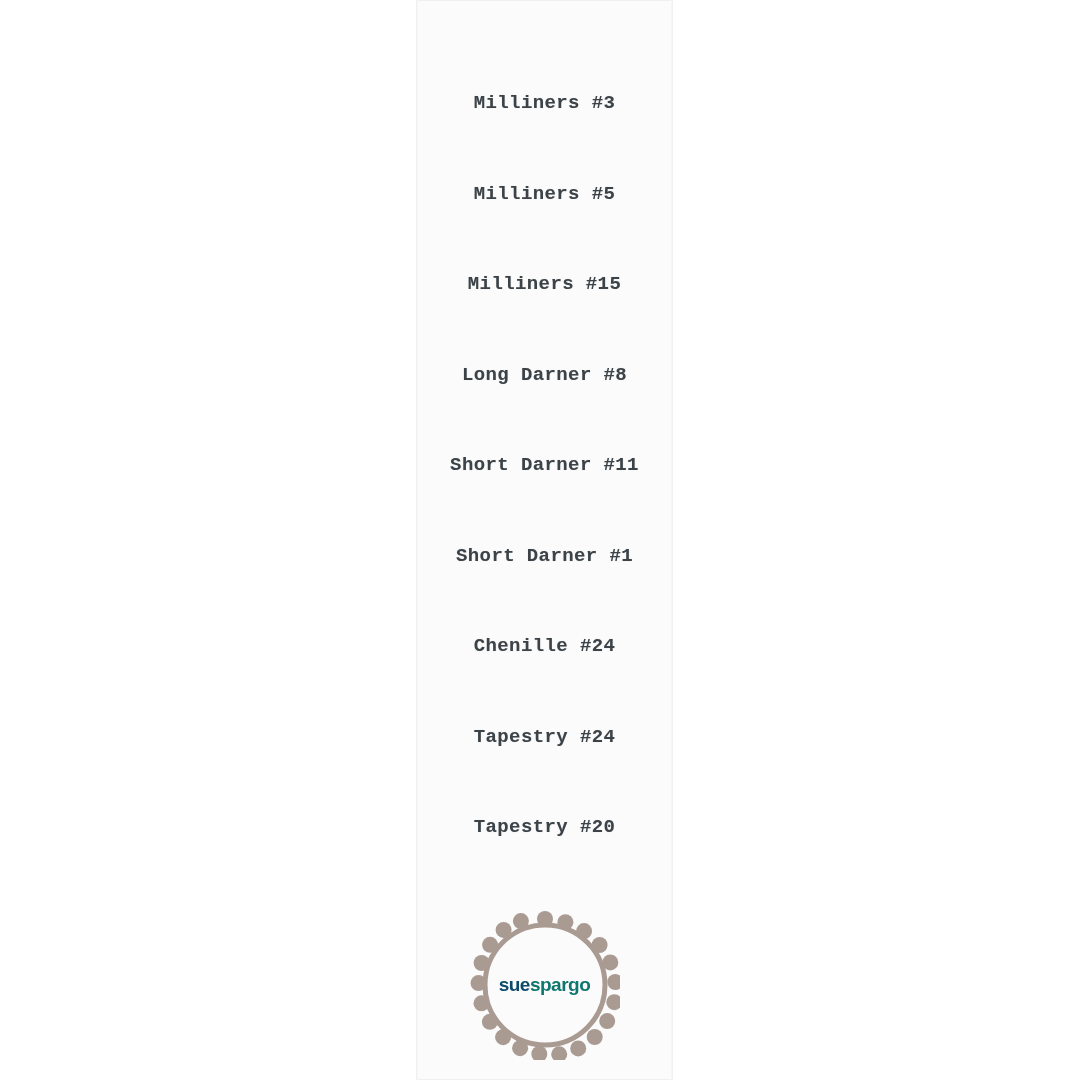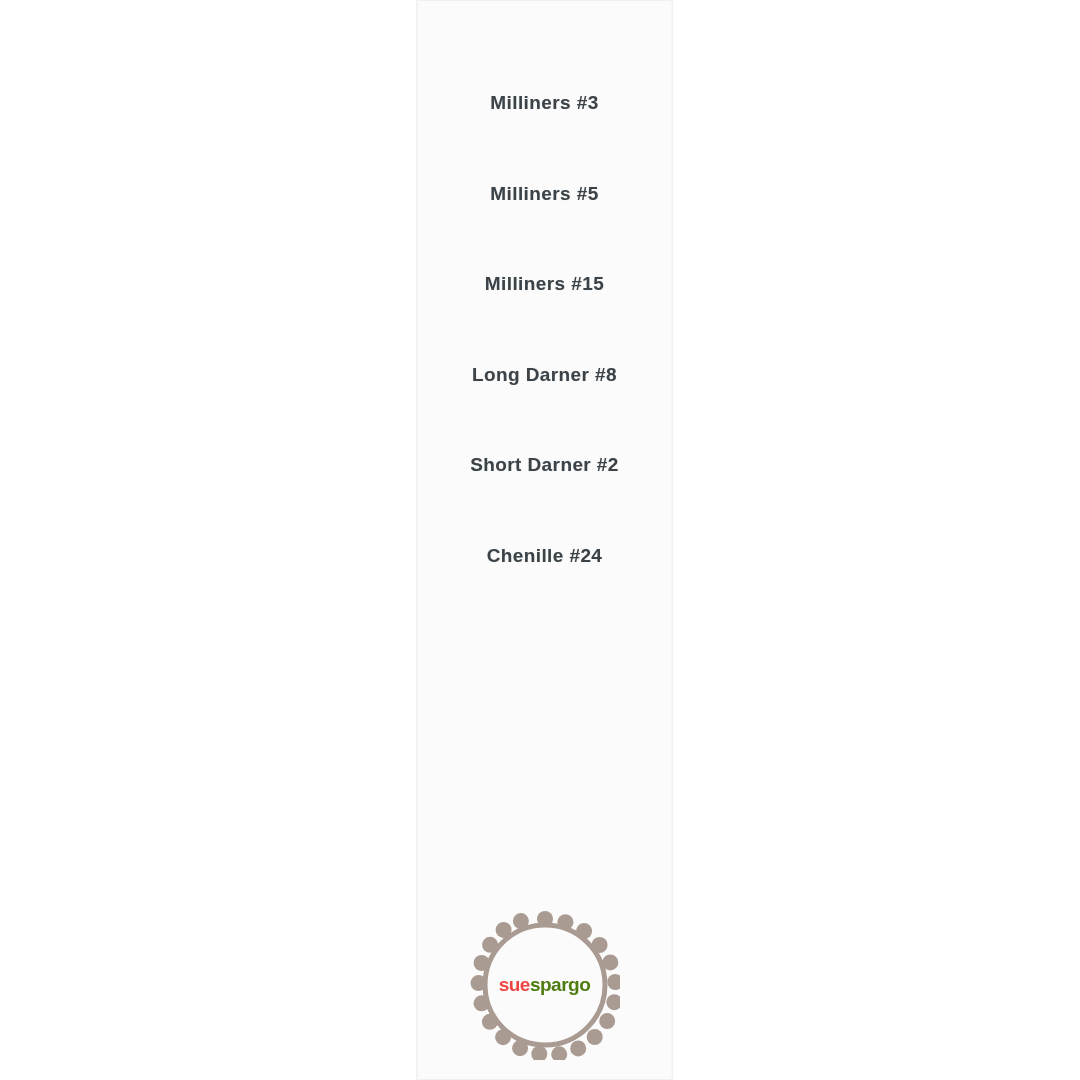--- a/index.html
+++ b/index.html
@@ -50,21 +50,21 @@
   }
   .needle-item {
     width: 100%;
     height: 90.5px;
     display: flex;
     align-items: center;
     justify-content: center;
     text-align: center;
   }
   .needle-item span {
-    font-family: Liberation Sans, sans-serif;
+    font-family: Liberation Mono, monospace;
     font-size: 19px;
     font-weight: 700;
     letter-spacing: 0.4px;
     color: #3c4348;
     text-shadow: 0 0 1px rgba(120,130,135,0.35);
     white-space: nowrap;
     margin-top: 48px;
   }
 
   
@@ -90,22 +90,22 @@
     width: 150px;
     height: 150px;
     display: flex;
     align-items: center;
     justify-content: center;
     font-family: "Liberation Sans", sans-serif;
     font-size: 19px;
     font-weight: 700;
     letter-spacing: -0.5px;
   }
-  .logo-text .sue { color: #ef4444; }
-  .logo-text .spargo { color: #4d7c0f; }
+  .logo-text .sue { color: #0c4a6e; }
+  .logo-text .spargo { color: #0f766e; }
 </style>
 </head>
 <body>
 
 <div class="stage">
 
   <div class="label-strip">
     <div class="strip-edge-left"></div>
     <div class="strip-edge-right"></div>
 
@@ -116,24 +116,33 @@
       <div class="needle-item">
         <span>Milliners #5</span>
       </div>
       <div class="needle-item">
         <span>Milliners #15</span>
       </div>
       <div class="needle-item">
         <span>Long Darner #8</span>
       </div>
       <div class="needle-item">
-        <span>Short Darner #2</span>
+        <span>Short Darner #11</span>
+      </div>
+      <div class="needle-item">
+        <span>Short Darner #1</span>
       </div>
       <div class="needle-item">
         <span>Chenille #24</span>
+      </div>
+      <div class="needle-item">
+        <span>Tapestry #24</span>
+      </div>
+      <div class="needle-item">
+        <span>Tapestry #20</span>
       </div>
     </div>
 
     <div class="logo-wrap">
       <svg class="logo-scallop" viewBox="0 0 150 150">
         <g fill="#a99a92">
           <circle cx="75" cy="9" r="8"></circle>
           <circle cx="95.4" cy="12.2" r="8"></circle>
           <circle cx="114.1" cy="21.1" r="8"></circle>
           <circle cx="129.6" cy="35.0" r="8"></circle>

